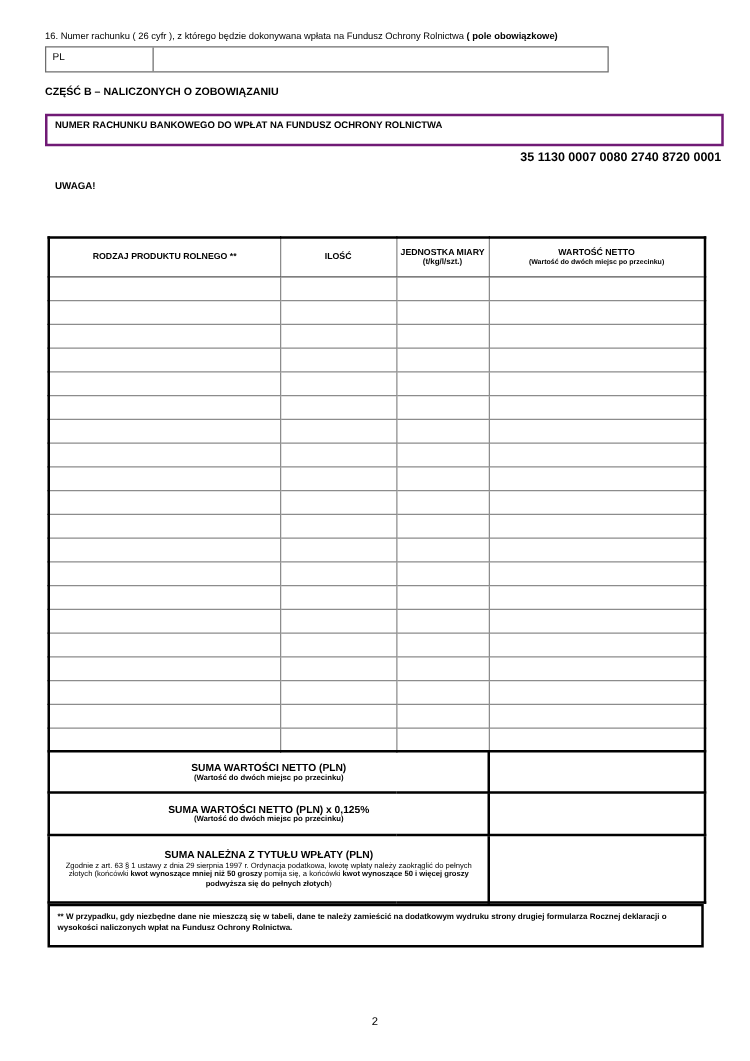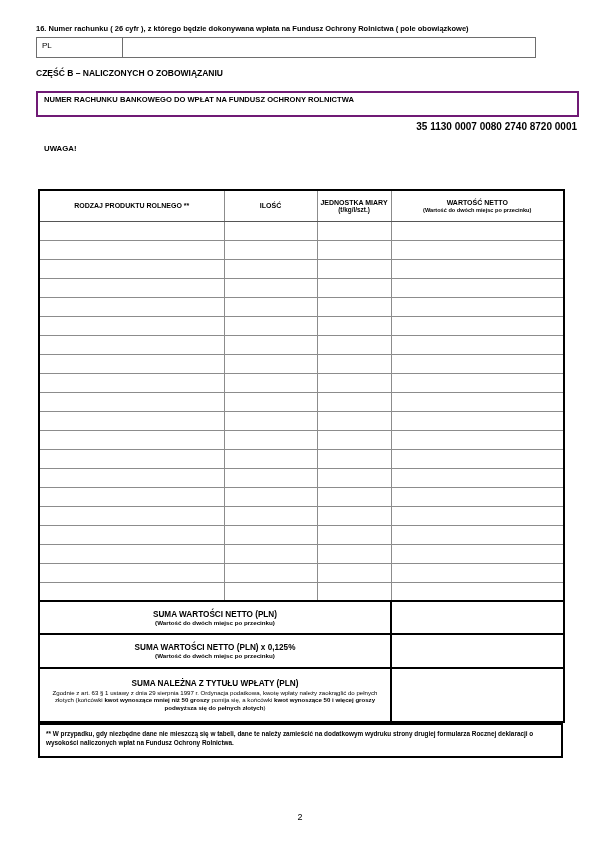--- a/index.html
+++ b/index.html
@@ -2,25 +2,25 @@
 <html lang="pl"><head>
 <meta charset="utf-8">
 <style>
   * { margin:0; padding:0; box-sizing:border-box; }
   html,body { background:#e8e8e8; }
   .page {
     position:relative; width:600px; height:849px; background:#ffffff;
     font-family:"Liberation Sans","DejaVu Sans",sans-serif; color:#000;
     margin:0 auto; overflow:hidden;
   }
-  .b { font-weight:bold;margin-top:32px; }
+  .b { font-weight:normal;margin-top:32px; }
   
   .f16-label { position:absolute; left:36px; top:24px; width:550px; font-size:7.5px; font-weight:bold; }
   .f16-label .note { font-weight:bold; }
-  .f16-box { position:absolute; left:36px; top:37px; width:500px; height:21px; border:1px solid #6e6e6e; display:flex; }
+  .f16-box { position:absolute; left:36px; top:37px; width:451px; height:21px; border:1px solid #6e6e6e; display:flex; }
   .f16-pl { width:86px; height:100%; border-right:1px solid #6e6e6e; font-size:8px; padding:3px 0 0 5px; }
   .f16-acct { flex:1; height:100%; }
   
   .partb { position:absolute; left:36px; top:68px; font-size:8.5px; font-weight:bold; }
   
   .bank-box { position:absolute; left:36px; top:91px; width:543px; height:26px; border:2px solid #701a75; padding:2px 0 0 6px; }
   .bank-title { font-size:7.6px; font-weight:bold; }
   .bank-number { font-size:10px; font-weight:bold; margin-top:17px;text-align:right; }
   
   .statement { position:absolute; left:36px; top:126px; font-size:7.8px; font-weight:bold; }

